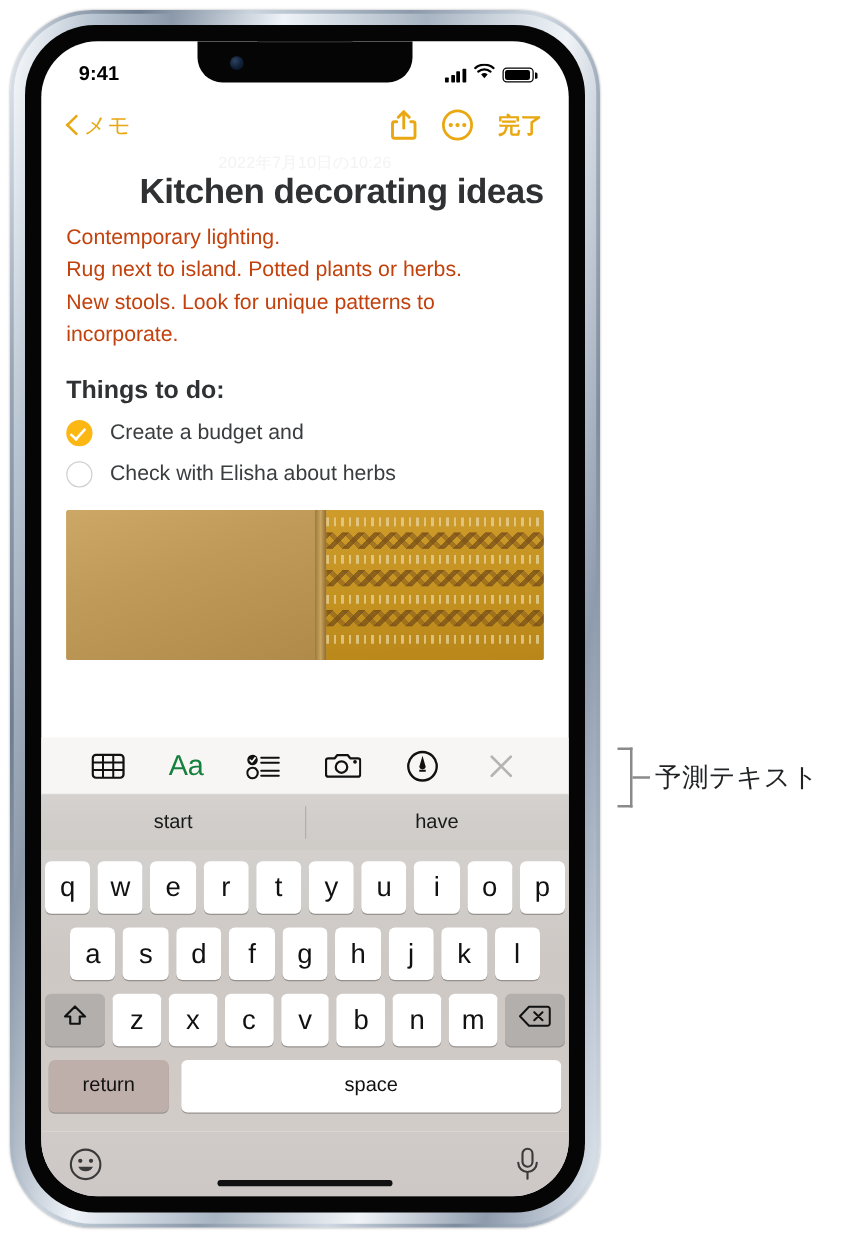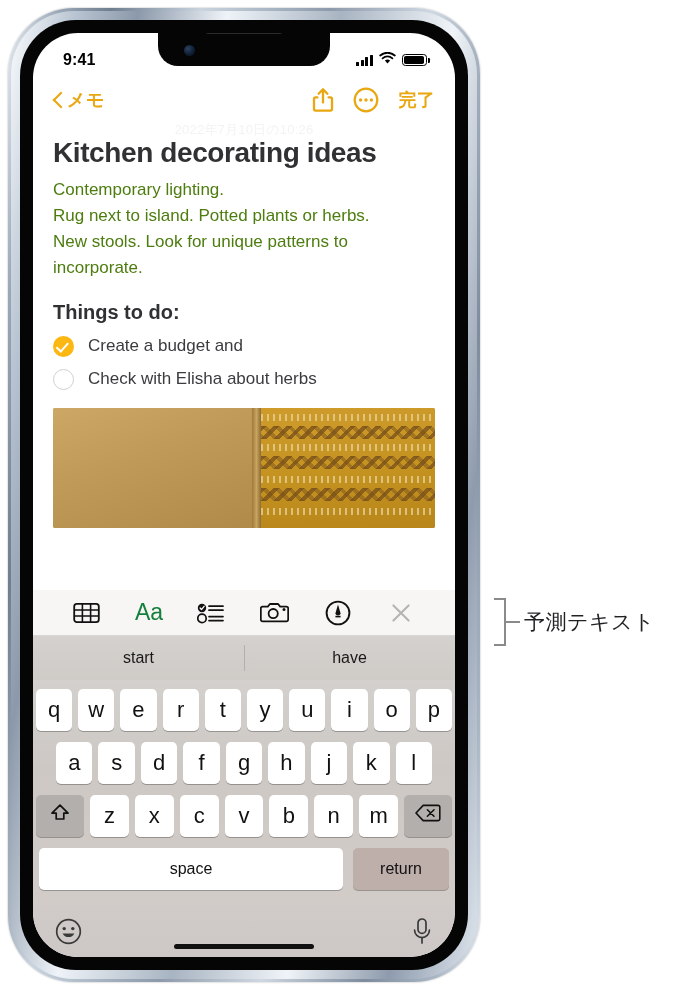--- a/index.html
+++ b/index.html
@@ -75,21 +75,21 @@
   .batt { width: 25px; height: 12px; border: 1.4px solid #000; border-radius: 3.4px; position: relative; }
   .batt::after { content:""; position:absolute; right:-3.6px; top:3.4px; width:2px; height:4.6px;
     background:#000; border-radius:0 1.2px 1.2px 0; }
   .batt i { position:absolute; left:1.4px; top:1.4px; bottom:1.4px; width: 19.5px; background:#000; border-radius:1.8px; display:block; }
 
   
   .navbar {
     position: absolute; top: 44px; left: 0; right: 0; height: 46px;
     display: flex; align-items: center; padding: 0 20px; z-index: 25;
   }
-  .nav-back { display: flex; align-items: center; gap: 4px; cursor: pointer; font-weight: bold; }
+  .nav-back { display: flex; align-items: center; gap: 4px; cursor: pointer; }
   .chev {
     width: 10px; height: 18px; position: relative; flex: 0 0 auto;
   }
   .chev::before {
     content:""; position:absolute; left:2px; top:3px; width:10px; height:10px;
     border-left: 2.9px solid #E9A711; border-bottom: 2.9px solid #E9A711;
     transform: rotate(45deg);
   }
   .nav-back-label { font-size: 18px; color: #E9A711; letter-spacing: .5px; }
   .nav-right { margin-left: auto; display: flex; align-items: center; gap: 19px; }
@@ -101,23 +101,23 @@
     font-size: 13px; color: #f3f3f3; z-index: 5; letter-spacing:.2px;
   }
 
   
   .note {
     position: absolute; top: 100px; left: 0; right: 0; bottom: 0;
     padding: 0 20px; overflow: hidden;
   }
   .note-title {
     font-size: 28px; font-weight: 700; color: #2f3133;
-    letter-spacing: -.4px; margin: 4px 0 9px 0; line-height: 1.12;
-  }
-  .note-p { font-size: 17px; color: #4d7c0f; line-height: 1.52; }
+    letter-spacing: -.4px; margin: 4px 0 9px 0; line-height: 1.12; text-align: right;
+  }
+  .note-p { font-size: 17px; color: #c2410c; line-height: 1.52; }
   .note-sub { font-size: 20px; font-weight: 700; color: #2f3133; margin-top: 20px; }
   .check-list { margin-top: 6px; }
   .check-row { display: flex; align-items: center; gap: 14px; height: 33px; }
   .cbox { width: 21px; height: 21px; border-radius: 50%; flex: 0 0 auto; position: relative; cursor: pointer; }
   .cbox.off { border: 1.6px solid #cfd0d1; background: #fff; }
   .cbox.on { background: #FCB713; }
   .cbox.on::after {
     content:""; position:absolute; left:6.2px; top:4.4px; width:5px; height:9.5px;
     border-right: 2.1px solid #fff; border-bottom: 2.1px solid #fff; transform: rotate(42deg);
   }
@@ -402,22 +402,22 @@
                 <div class="key dark wide">
                   <span>
                     <svg width="26" height="20" viewBox="0 0 26 20">
                       <path d="M8.2 2.4 H23 a1.8 1.8 0 0 1 1.8 1.8 v11.6 a1.8 1.8 0 0 1 -1.8 1.8 H8.2 L1 10 Z" stroke="#111" stroke-width="1.6" fill="none" stroke-linejoin="round"></path>
                       <path d="M12.4 6.8 L19 13.2 M19 6.8 L12.4 13.2" stroke="#111" stroke-width="1.6" stroke-linecap="round"></path>
                     </svg>
                   </span>
                 </div>
               </div>
               <div class="krow r4">
+                <div class="key return">return</div>
                 <div class="key space">space</div>
-                <div class="key return">return</div>
               </div>
             </div>
 
             <div class="kb-bottom">
               <span class="icon-btn">
                 <svg width="27" height="27" viewBox="0 0 27 27">
                   <circle cx="13.5" cy="13.5" r="11.8" stroke="#3a3a3a" stroke-width="1.7" fill="none"></circle>
                   <circle cx="9.2" cy="10.6" r="1.7" fill="#3a3a3a"></circle>
                   <circle cx="17.8" cy="10.6" r="1.7" fill="#3a3a3a"></circle>
                   <path d="M7.6 15.4 a6.6 6.6 0 0 0 11.8 0 Z" fill="#3a3a3a"></path>

